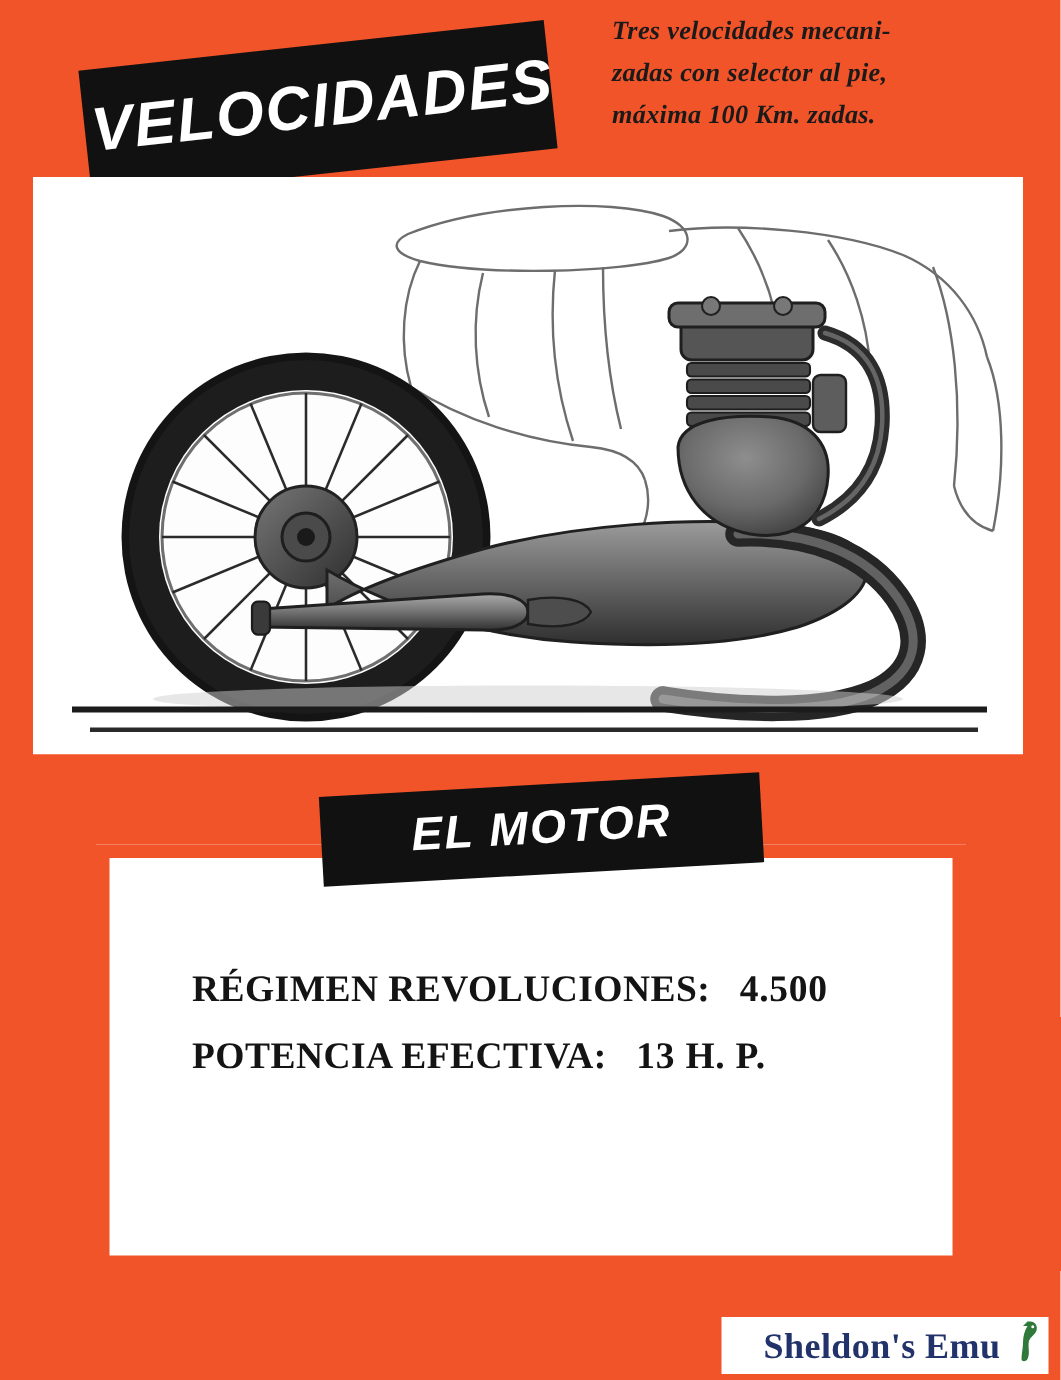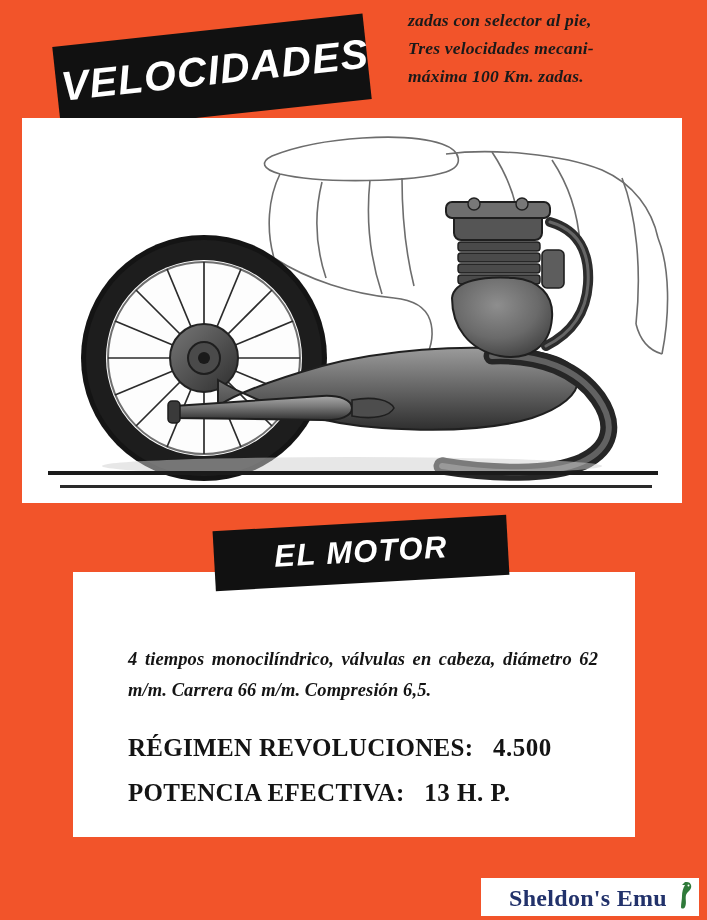--- a/index.html
+++ b/index.html
@@ -206,22 +206,22 @@
     bottom: 6px;
     z-index: 10;
   }
 </style>
 </head>
 <body>
 
 <div id="page">
 
   <div class="header-text">
+    <div>Tres velocidades mecani-</div>
     <div>zadas con selector al pie,</div>
-    <div>Tres velocidades mecani-</div>
     <div>máxima 100 Km. zadas.</div>
   </div>
 
   <div class="banner-velocidades"></div>
   <div class="banner-velocidades-label">VELOCIDADES</div>
 
   <div class="photo-panel">
     <div class="moto-figure">
       <svg width="660" height="385" viewBox="0 0 660 385">
         <defs>
@@ -336,21 +336,20 @@
     </div>
   </div>
 
   <div class="mid-band"></div>
 
   <div class="banner-motor"></div>
   <div class="banner-motor-label">EL MOTOR</div>
 
   <div class="spec-panel">
     <div class="spec-inner">
-      <p class="spec-para">4 tiempos monocilíndrico, válvulas en cabeza, diámetro 62 m/m.  Carrera 66 m/m.  Compresión 6,5.</p>
       <p class="spec-line">
         <span>RÉGIMEN REVOLUCIONES:</span>
         &nbsp;&nbsp;<span class="val">4.500</span>
       </p>
       <p class="spec-line">
         <span>POTENCIA EFECTIVA:</span>
         &nbsp;&nbsp;<span class="val">13 H. P.</span>
       </p>
     </div>
   </div>

